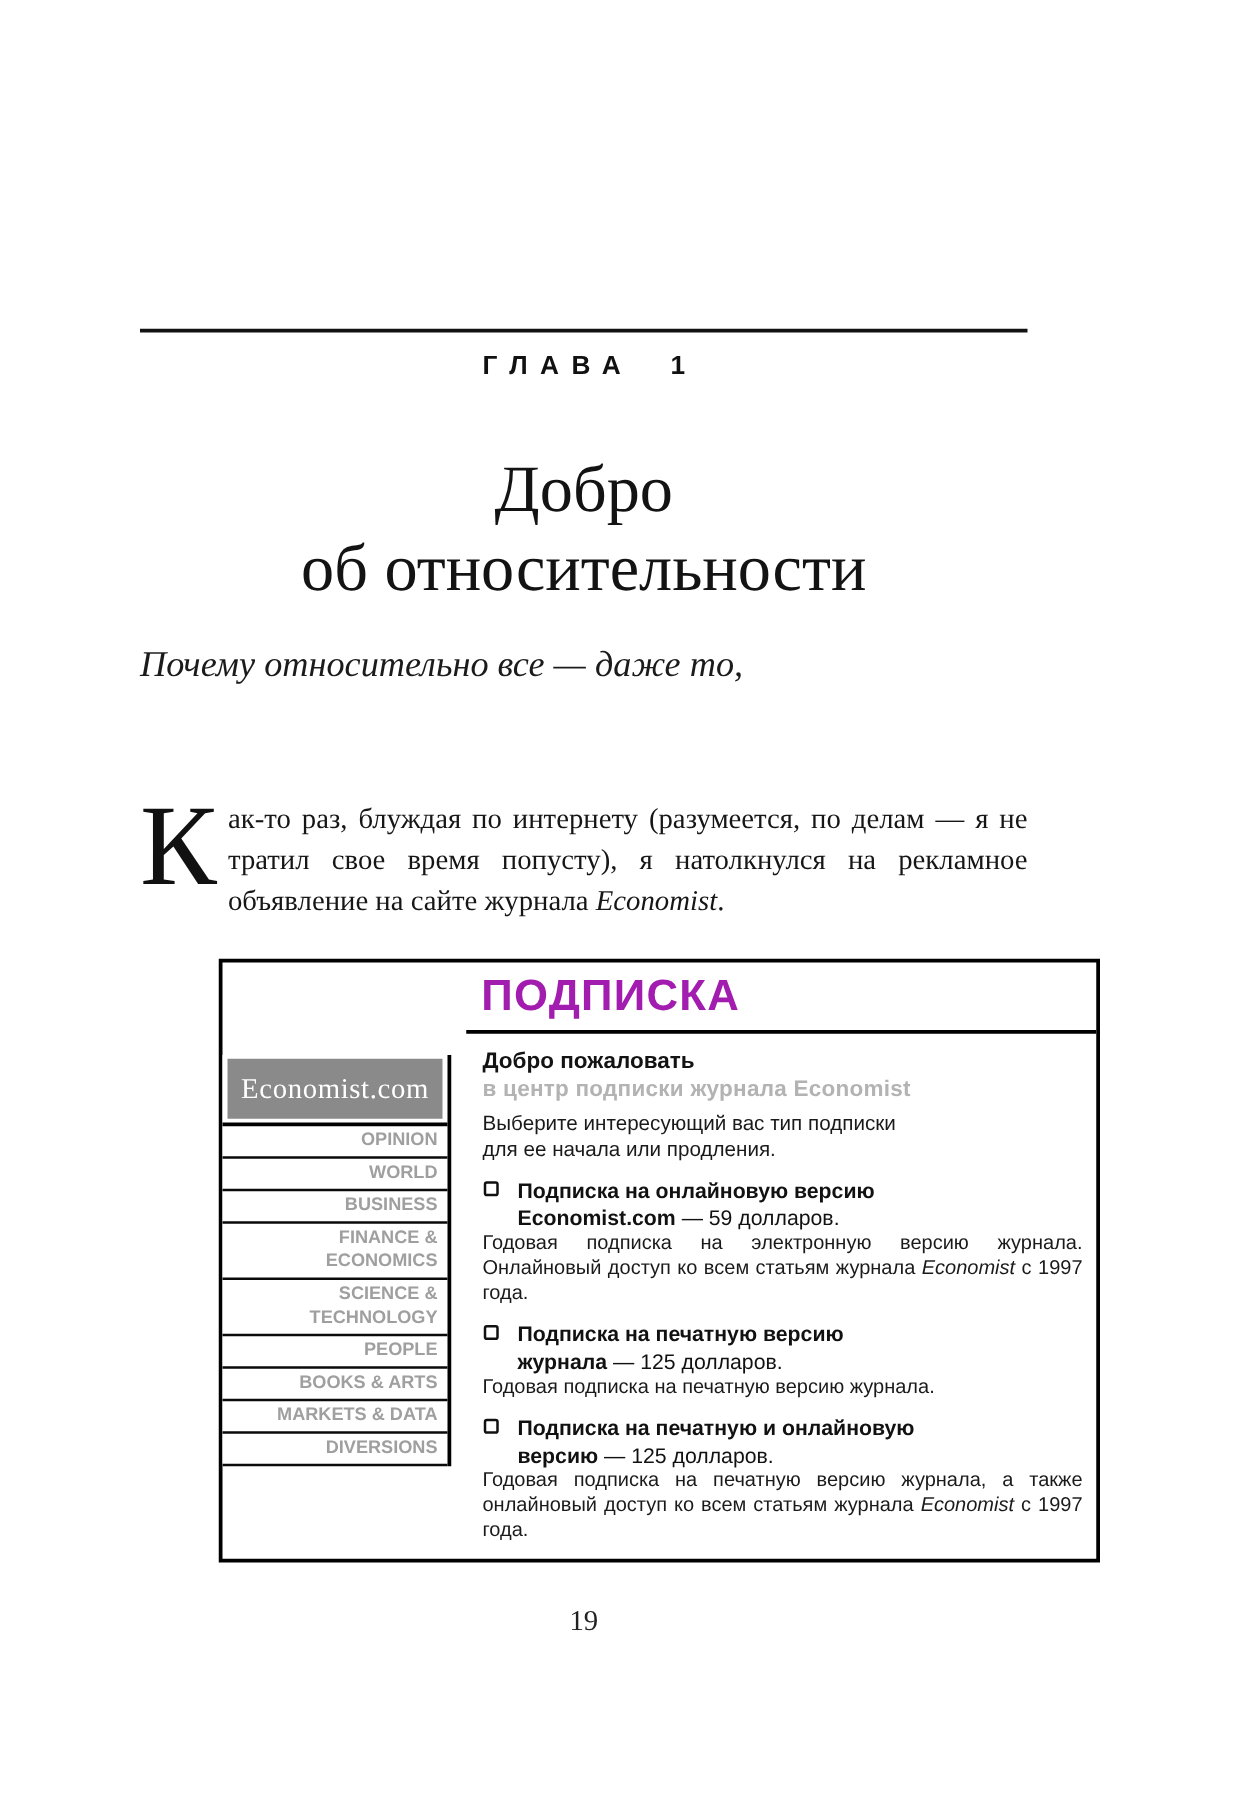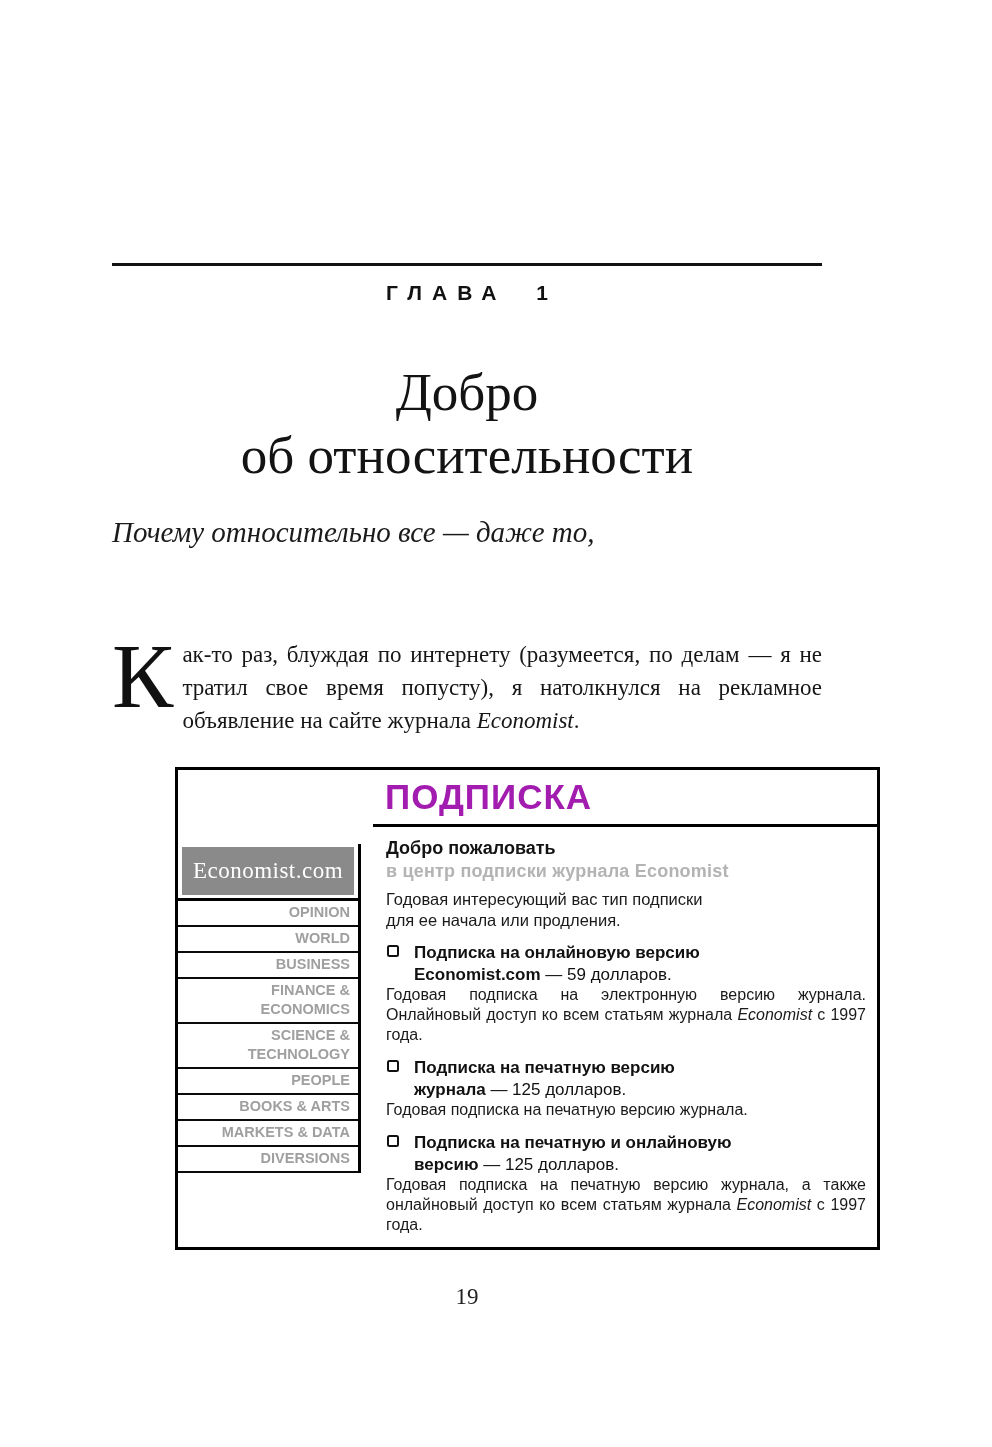--- a/index.html
+++ b/index.html
@@ -127,21 +127,21 @@
 
       <div class="ad-right">
         <div class="ad-title-cell">
           <div class="ad-title">ПОДПИСКА</div>
         </div>
 
         <div class="ad-content">
           <div class="w-title">Добро пожаловать</div>
           <div class="w-sub">в центр подписки журнала Economist</div>
 
-          <div class="intro"><span>Годовая интересующий вас тип подписки</span><br><span>для ее начала или продления.</span></div>
+          <div class="intro"><span>Выберите интересующий вас тип подписки</span><br><span>для ее начала или продления.</span></div>
 
           <div class="option">
             <div class="opt-title"><span class="cbx"></span><span>Подписка на онлайновую версию</span><br><span>Economist.com</span><span class="price"> — 59 долларов.</span></div>
             <div class="opt-desc"><span>Годовая подписка на электронную версию журнала. Онлайновый доступ ко всем статьям журнала </span><span class="it">Economist</span><span> с 1997 года.</span></div>
           </div>
 
           <div class="option">
             <div class="opt-title"><span class="cbx"></span><span>Подписка на печатную версию</span><br><span>журнала</span><span class="price"> — 125 долларов.</span></div>
             <div class="opt-desc"><span>Годовая подписка на печатную версию журнала.</span><span class="it"></span><span></span></div>
           </div>

